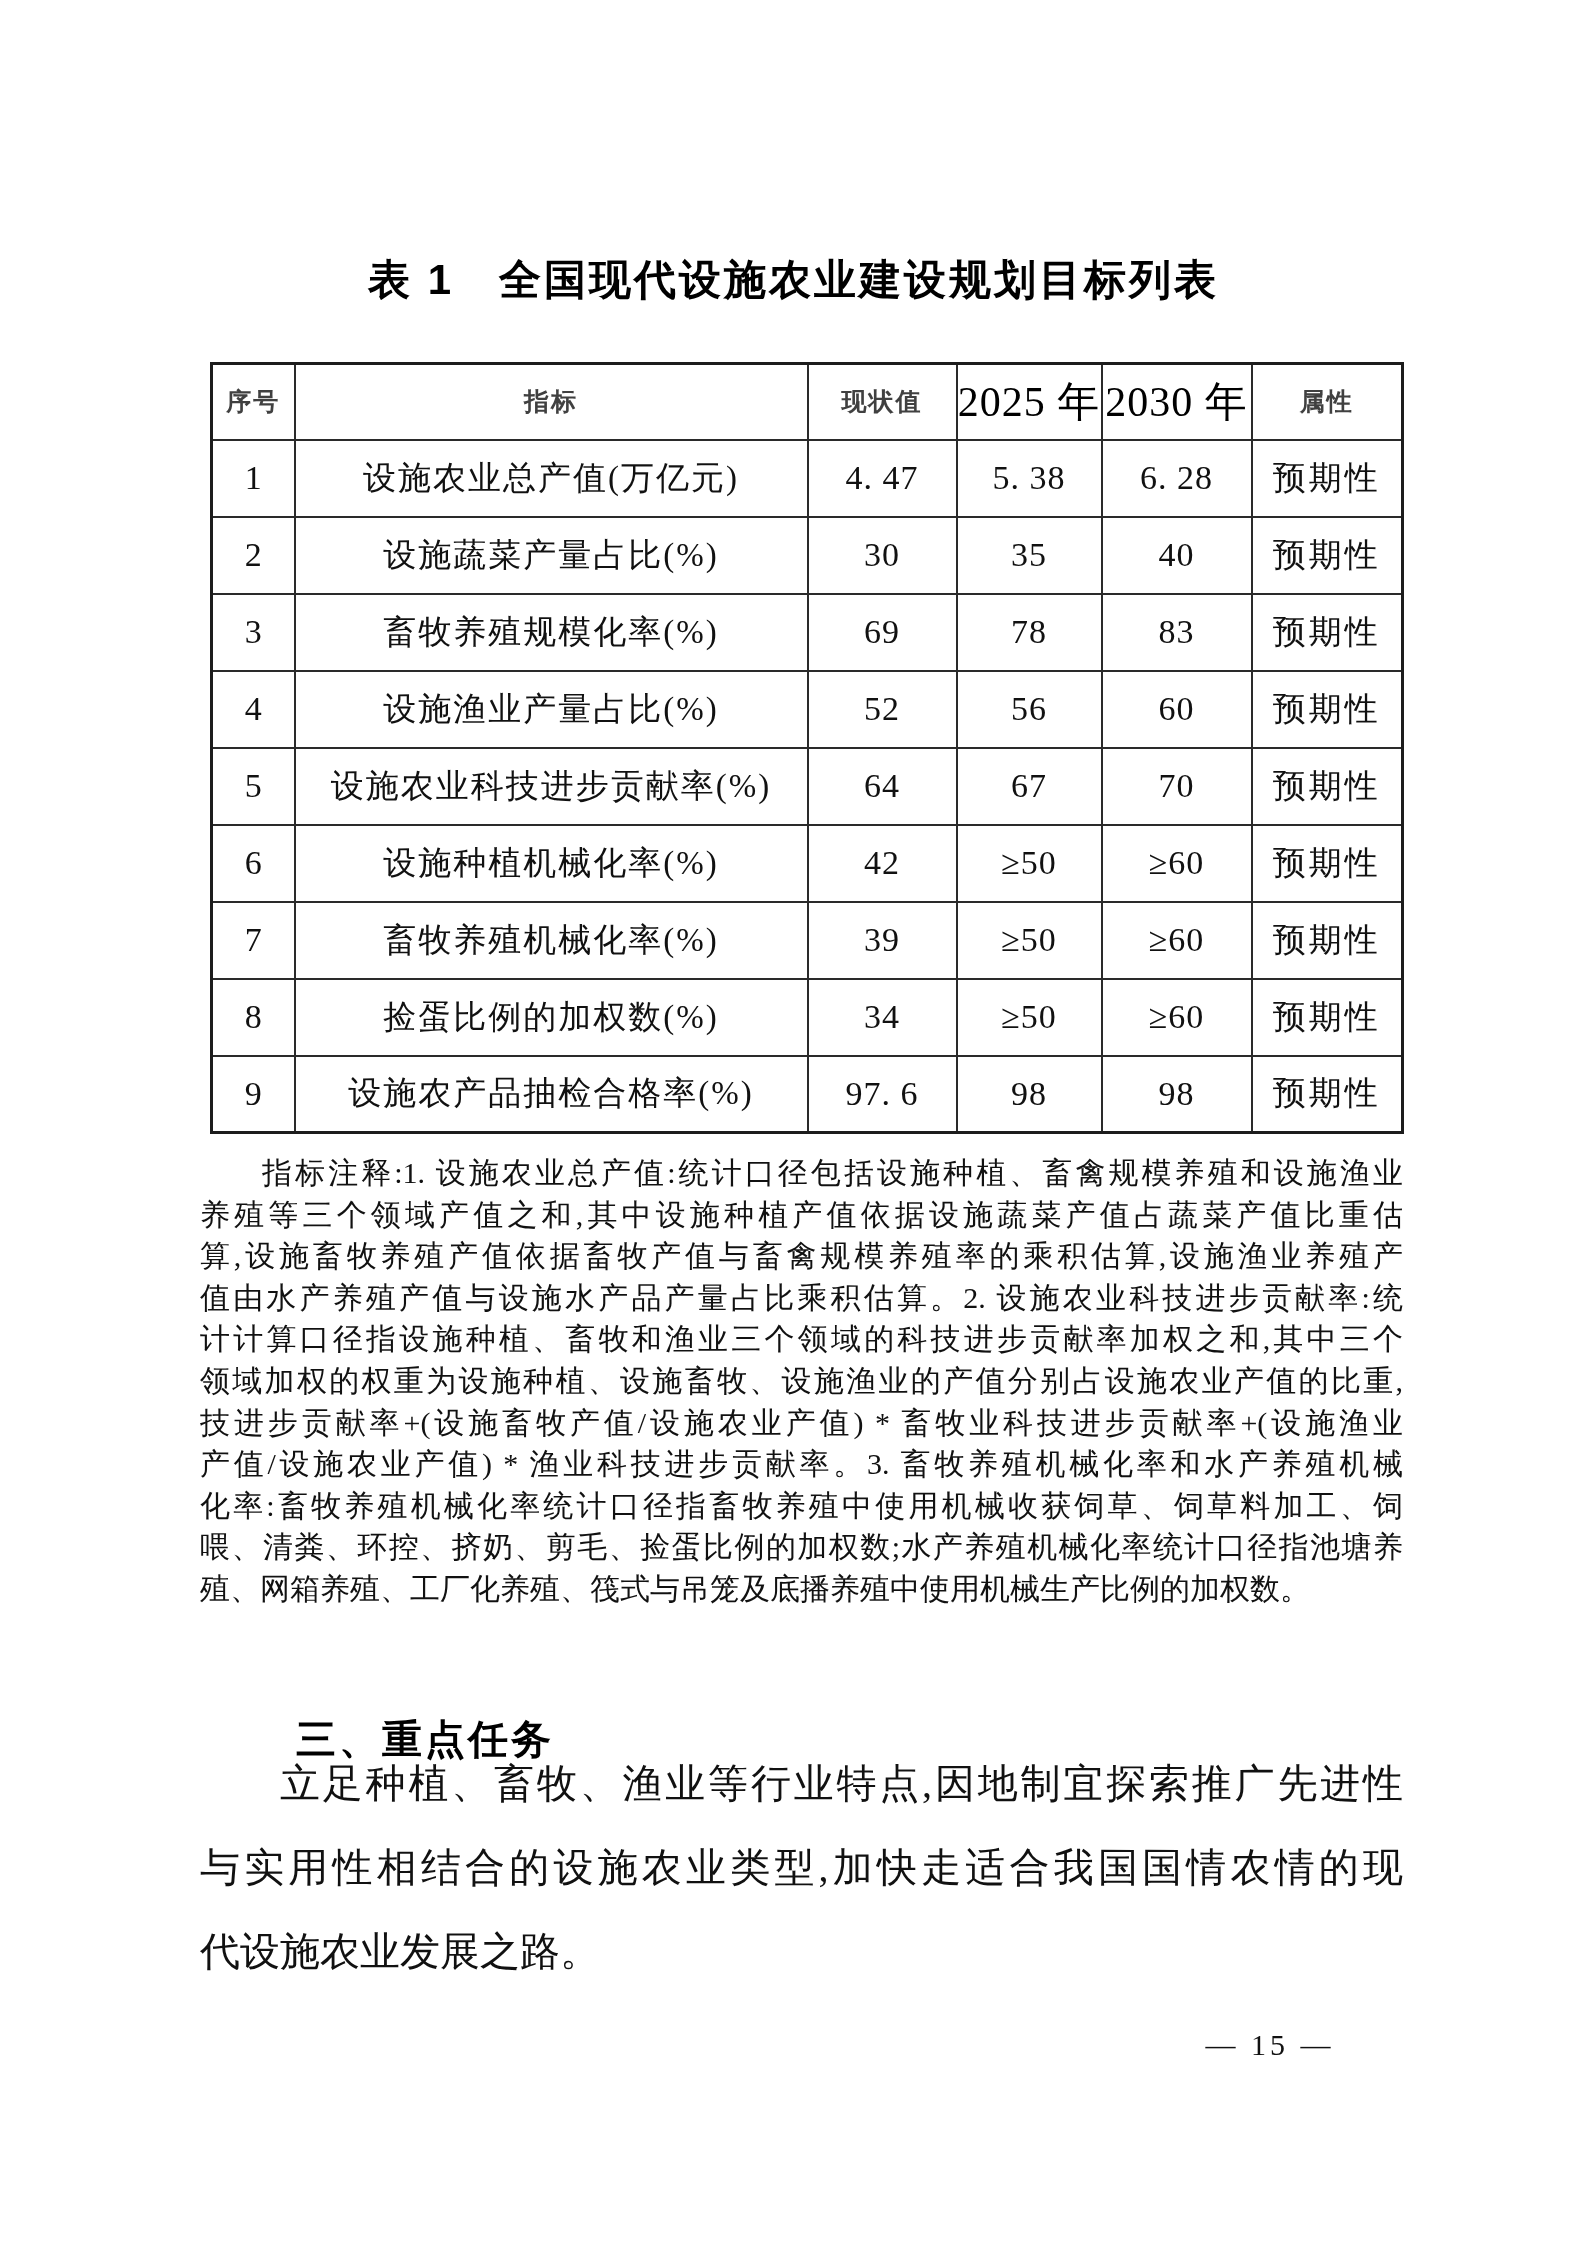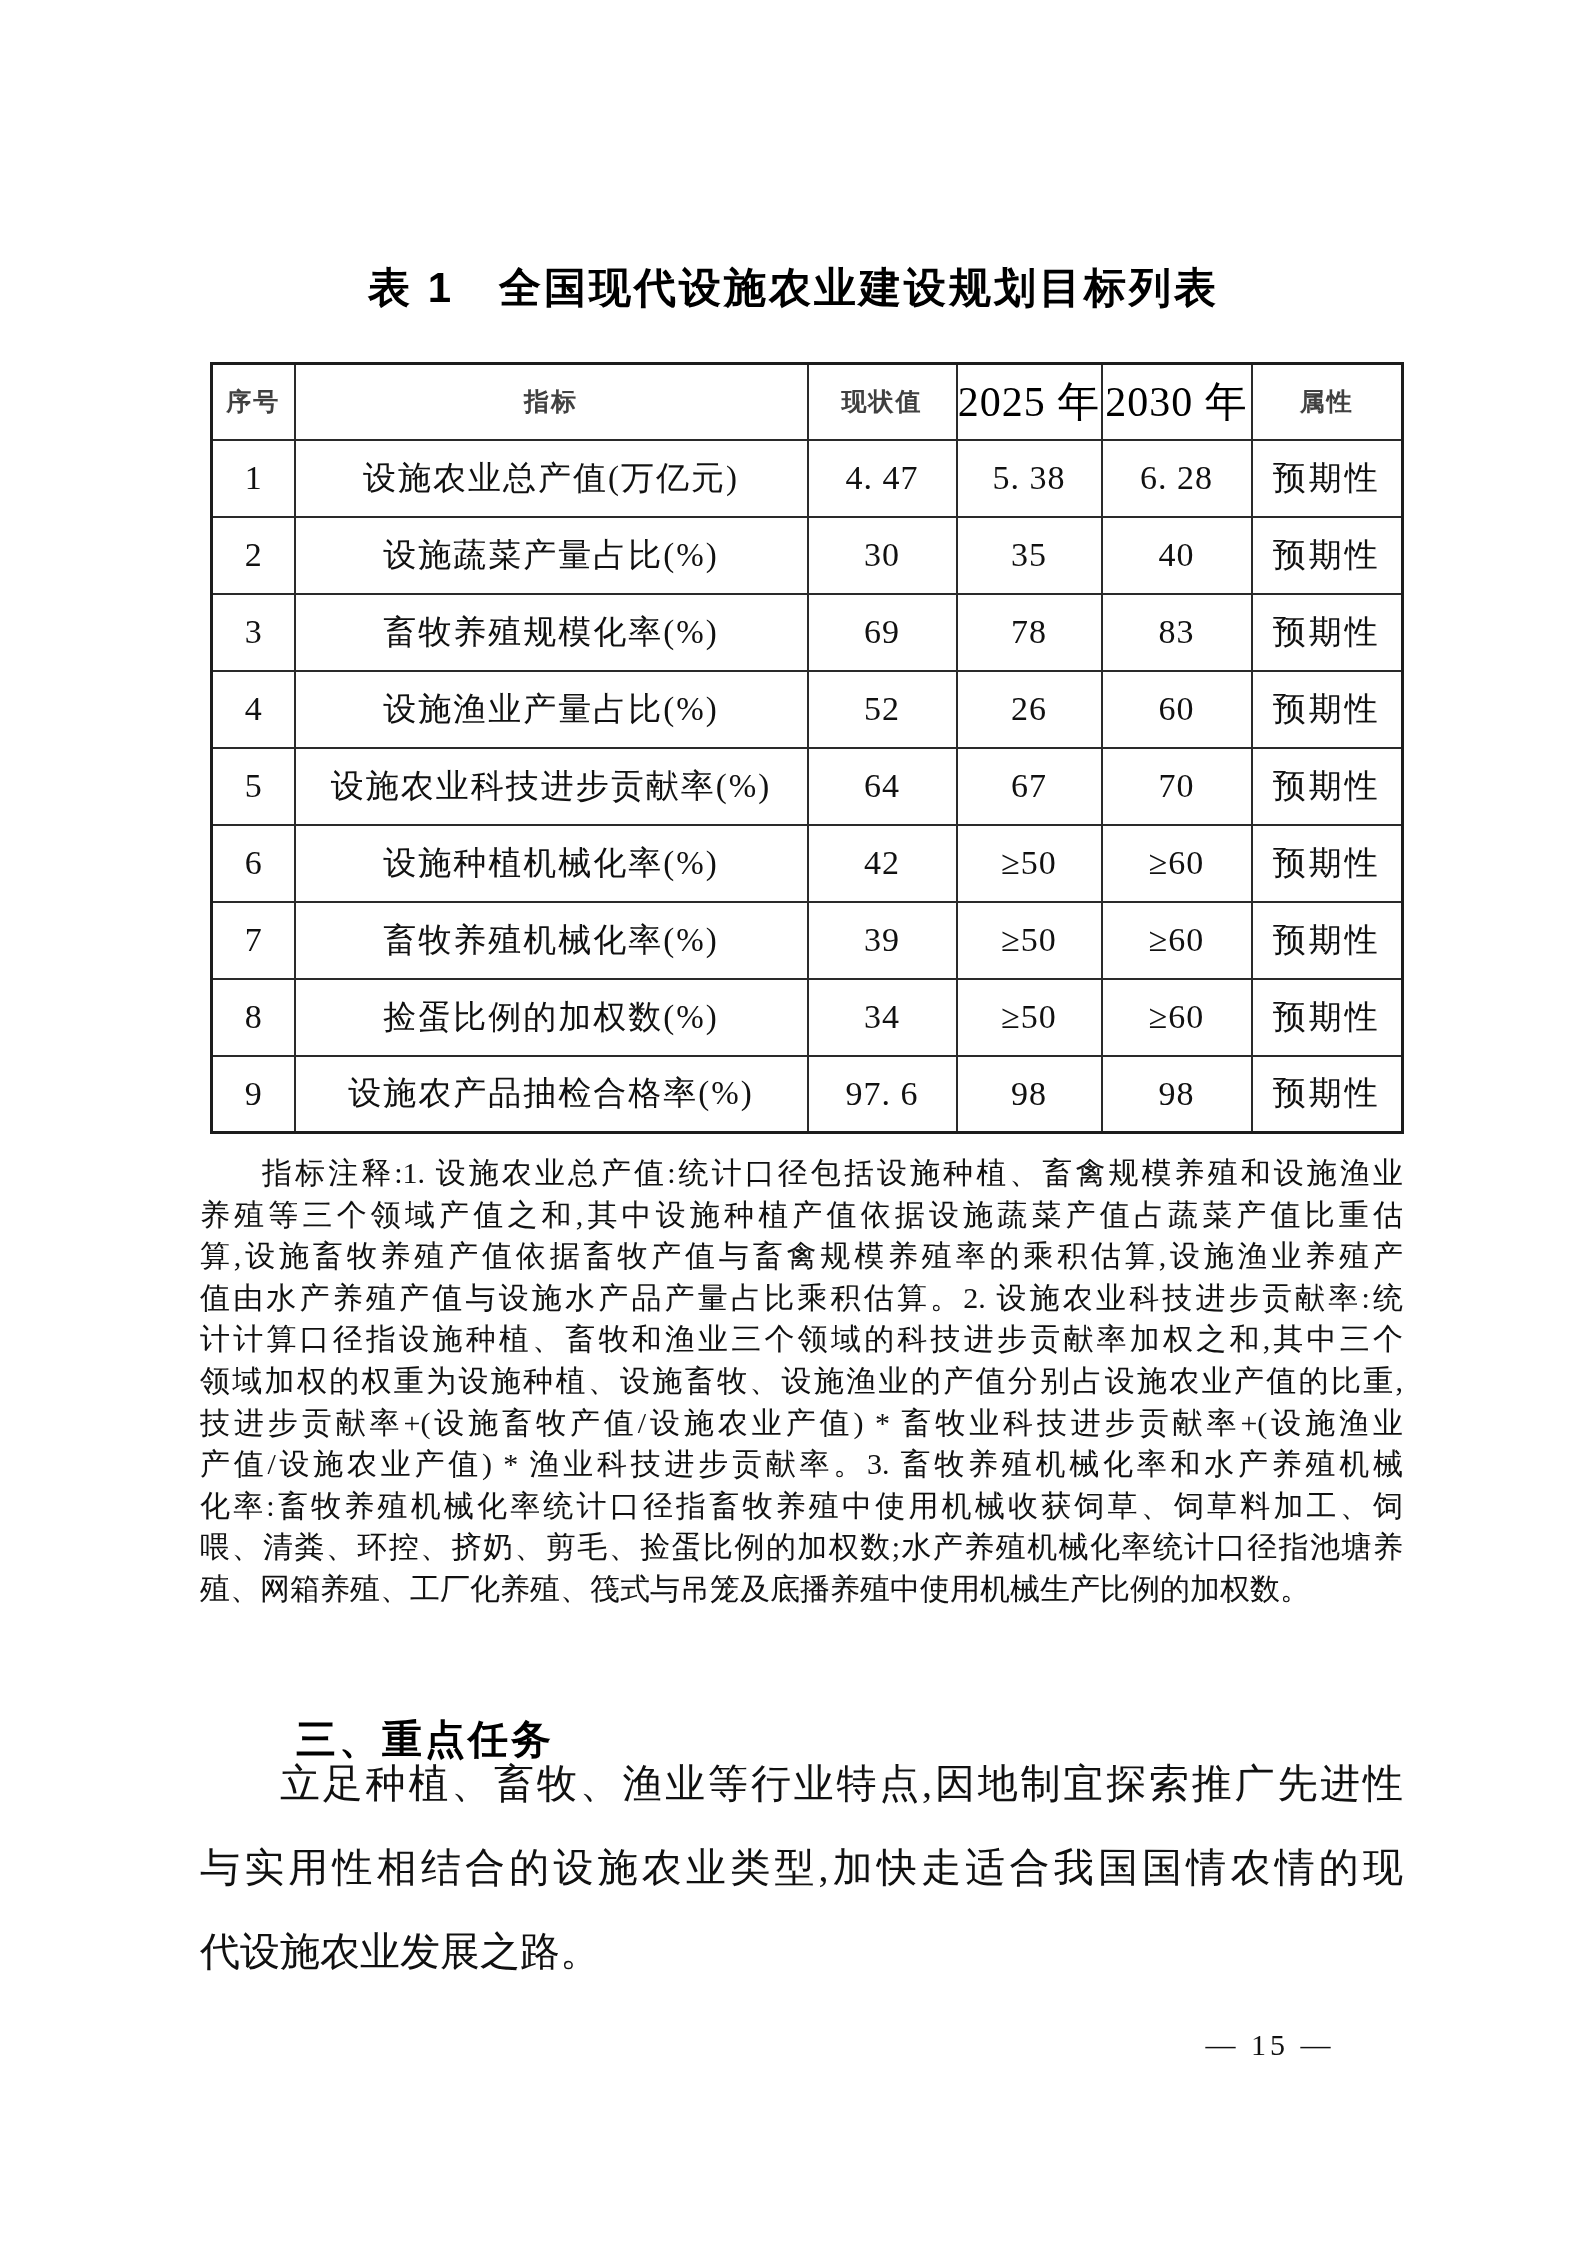--- a/index.html
+++ b/index.html
@@ -6,21 +6,21 @@
   .page {
     position:relative;
     width:1587px; height:2245px;
     margin:0 auto;
     background:#ffffff;
     color:#111;
     overflow:hidden;
     font-family:"Liberation Serif","DejaVu Serif",serif;
   }
   .doc-title {
-    position:absolute; left:0; top:260px; width:1587px;
+    position:absolute; left:0; top:252px; width:1587px;
     text-align:center;
     font-family:"Liberation Sans","DejaVu Sans",sans-serif;
     font-weight:700; font-size:42px; letter-spacing:3px;
     color:#000;
   }
   table.targets {
     position:absolute; left:210px; top:362px; width:1191px;
     border-collapse:collapse; table-layout:fixed;
     border:3px solid #1c1c1c;
   }
@@ -118,21 +118,21 @@
         <td class="cell-ind">畜牧养殖规模化率(%)</td>
         <td class="cell-num">69</td>
         <td class="cell-num">78</td>
         <td class="cell-num">83</td>
         <td class="cell-attr">预期性</td>
       </tr>
       <tr>
         <td class="cell-no">4</td>
         <td class="cell-ind">设施渔业产量占比(%)</td>
         <td class="cell-num">52</td>
-        <td class="cell-num">26</td>
+        <td class="cell-num">56</td>
         <td class="cell-num">60</td>
         <td class="cell-attr">预期性</td>
       </tr>
       <tr>
         <td class="cell-no">5</td>
         <td class="cell-ind">设施农业科技进步贡献率(%)</td>
         <td class="cell-num">64</td>
         <td class="cell-num">67</td>
         <td class="cell-num">70</td>
         <td class="cell-attr">预期性</td>

